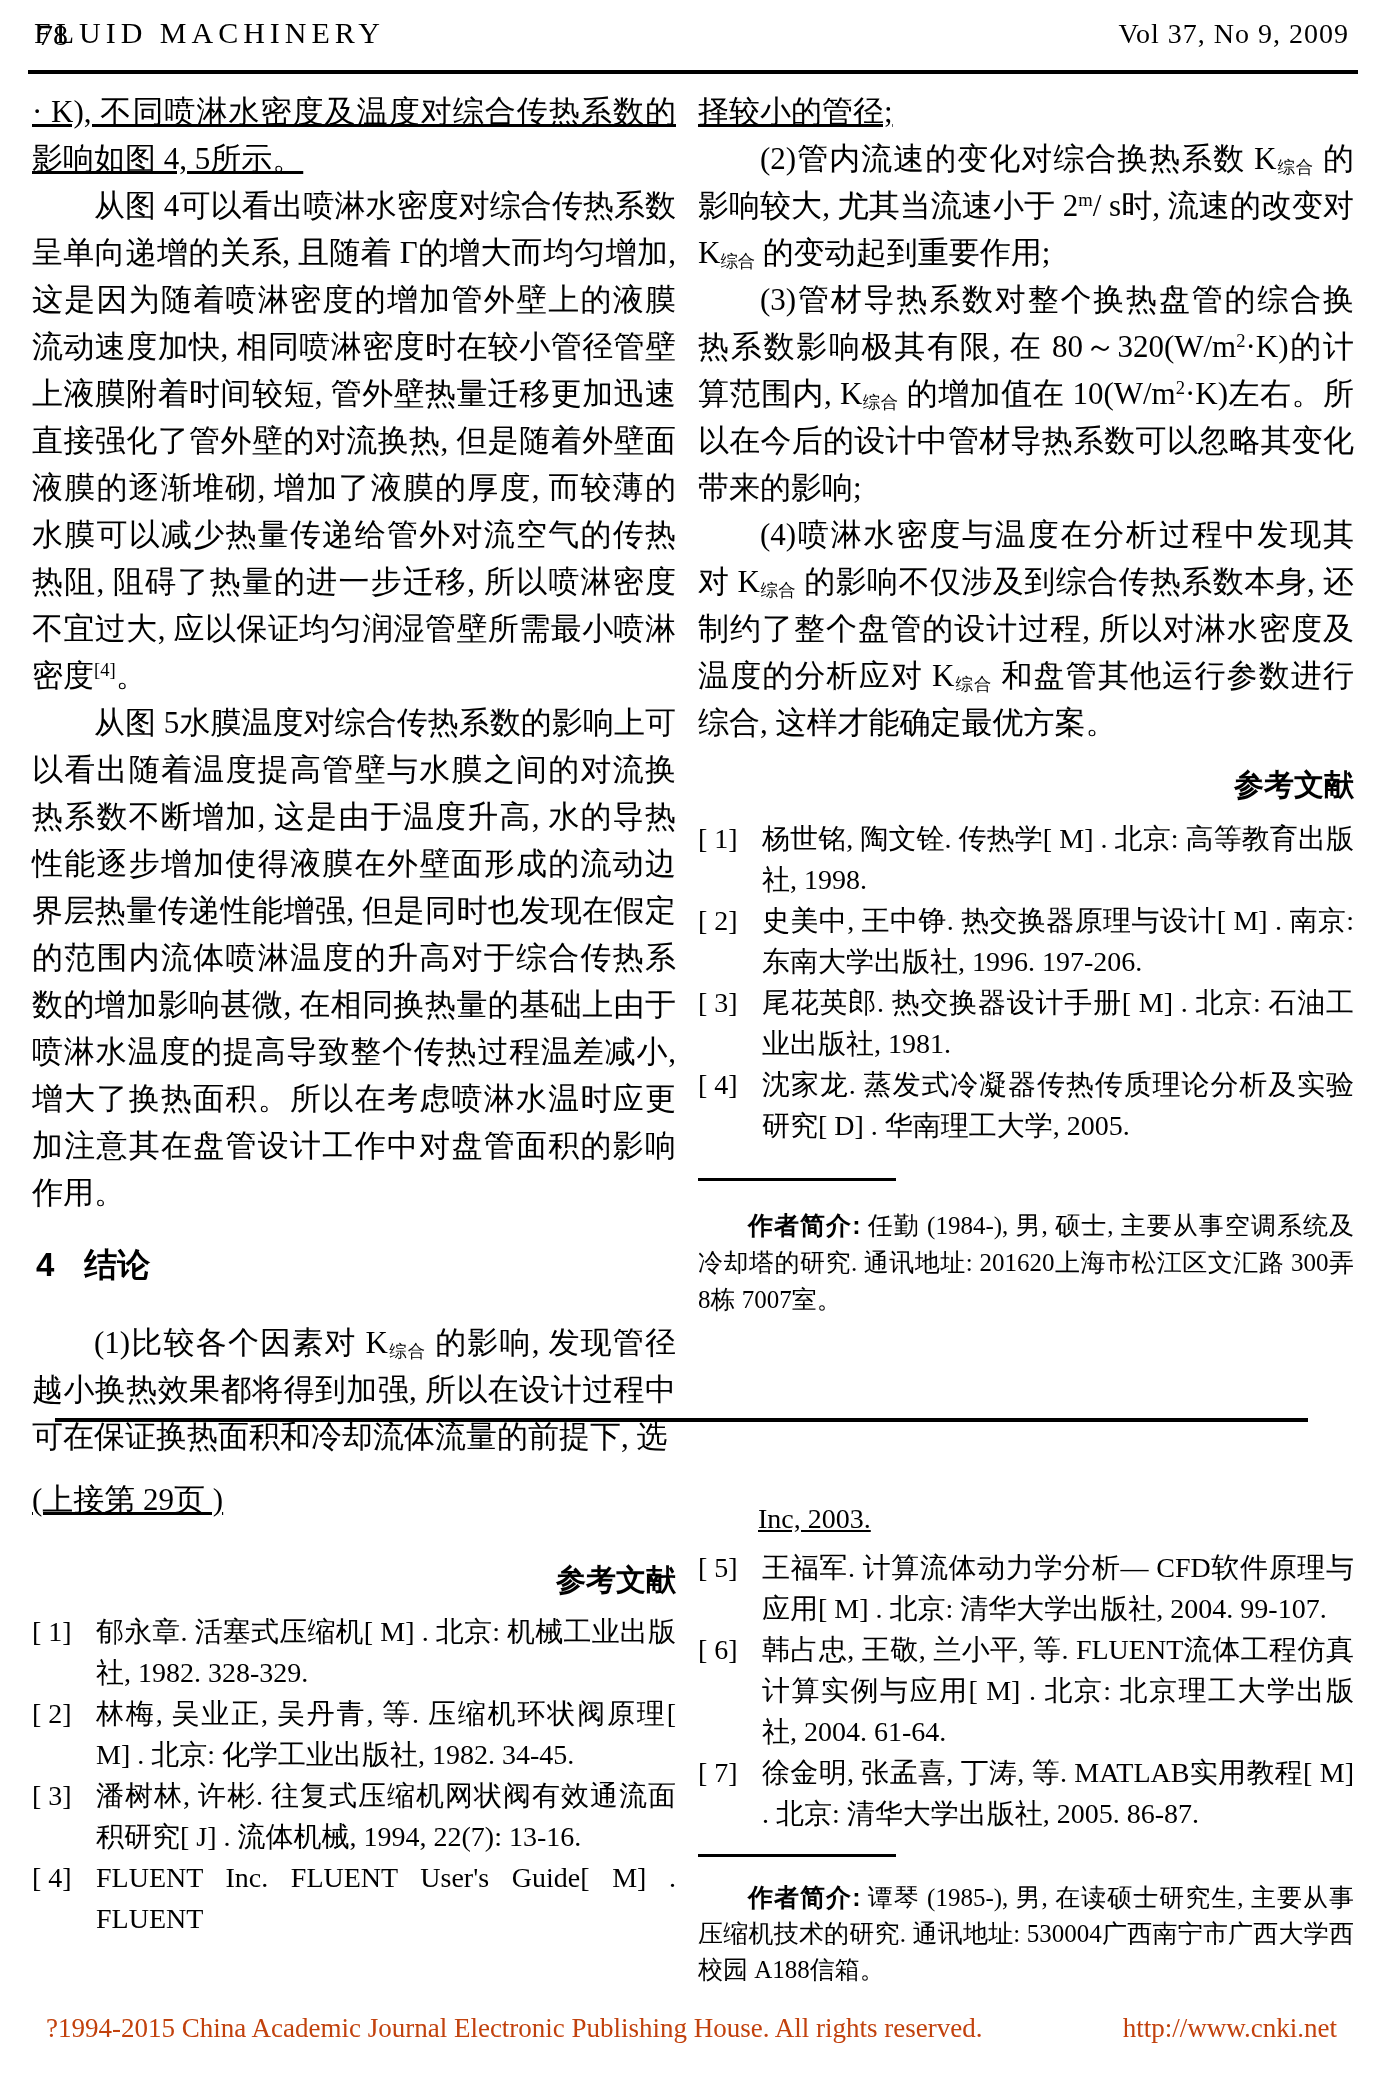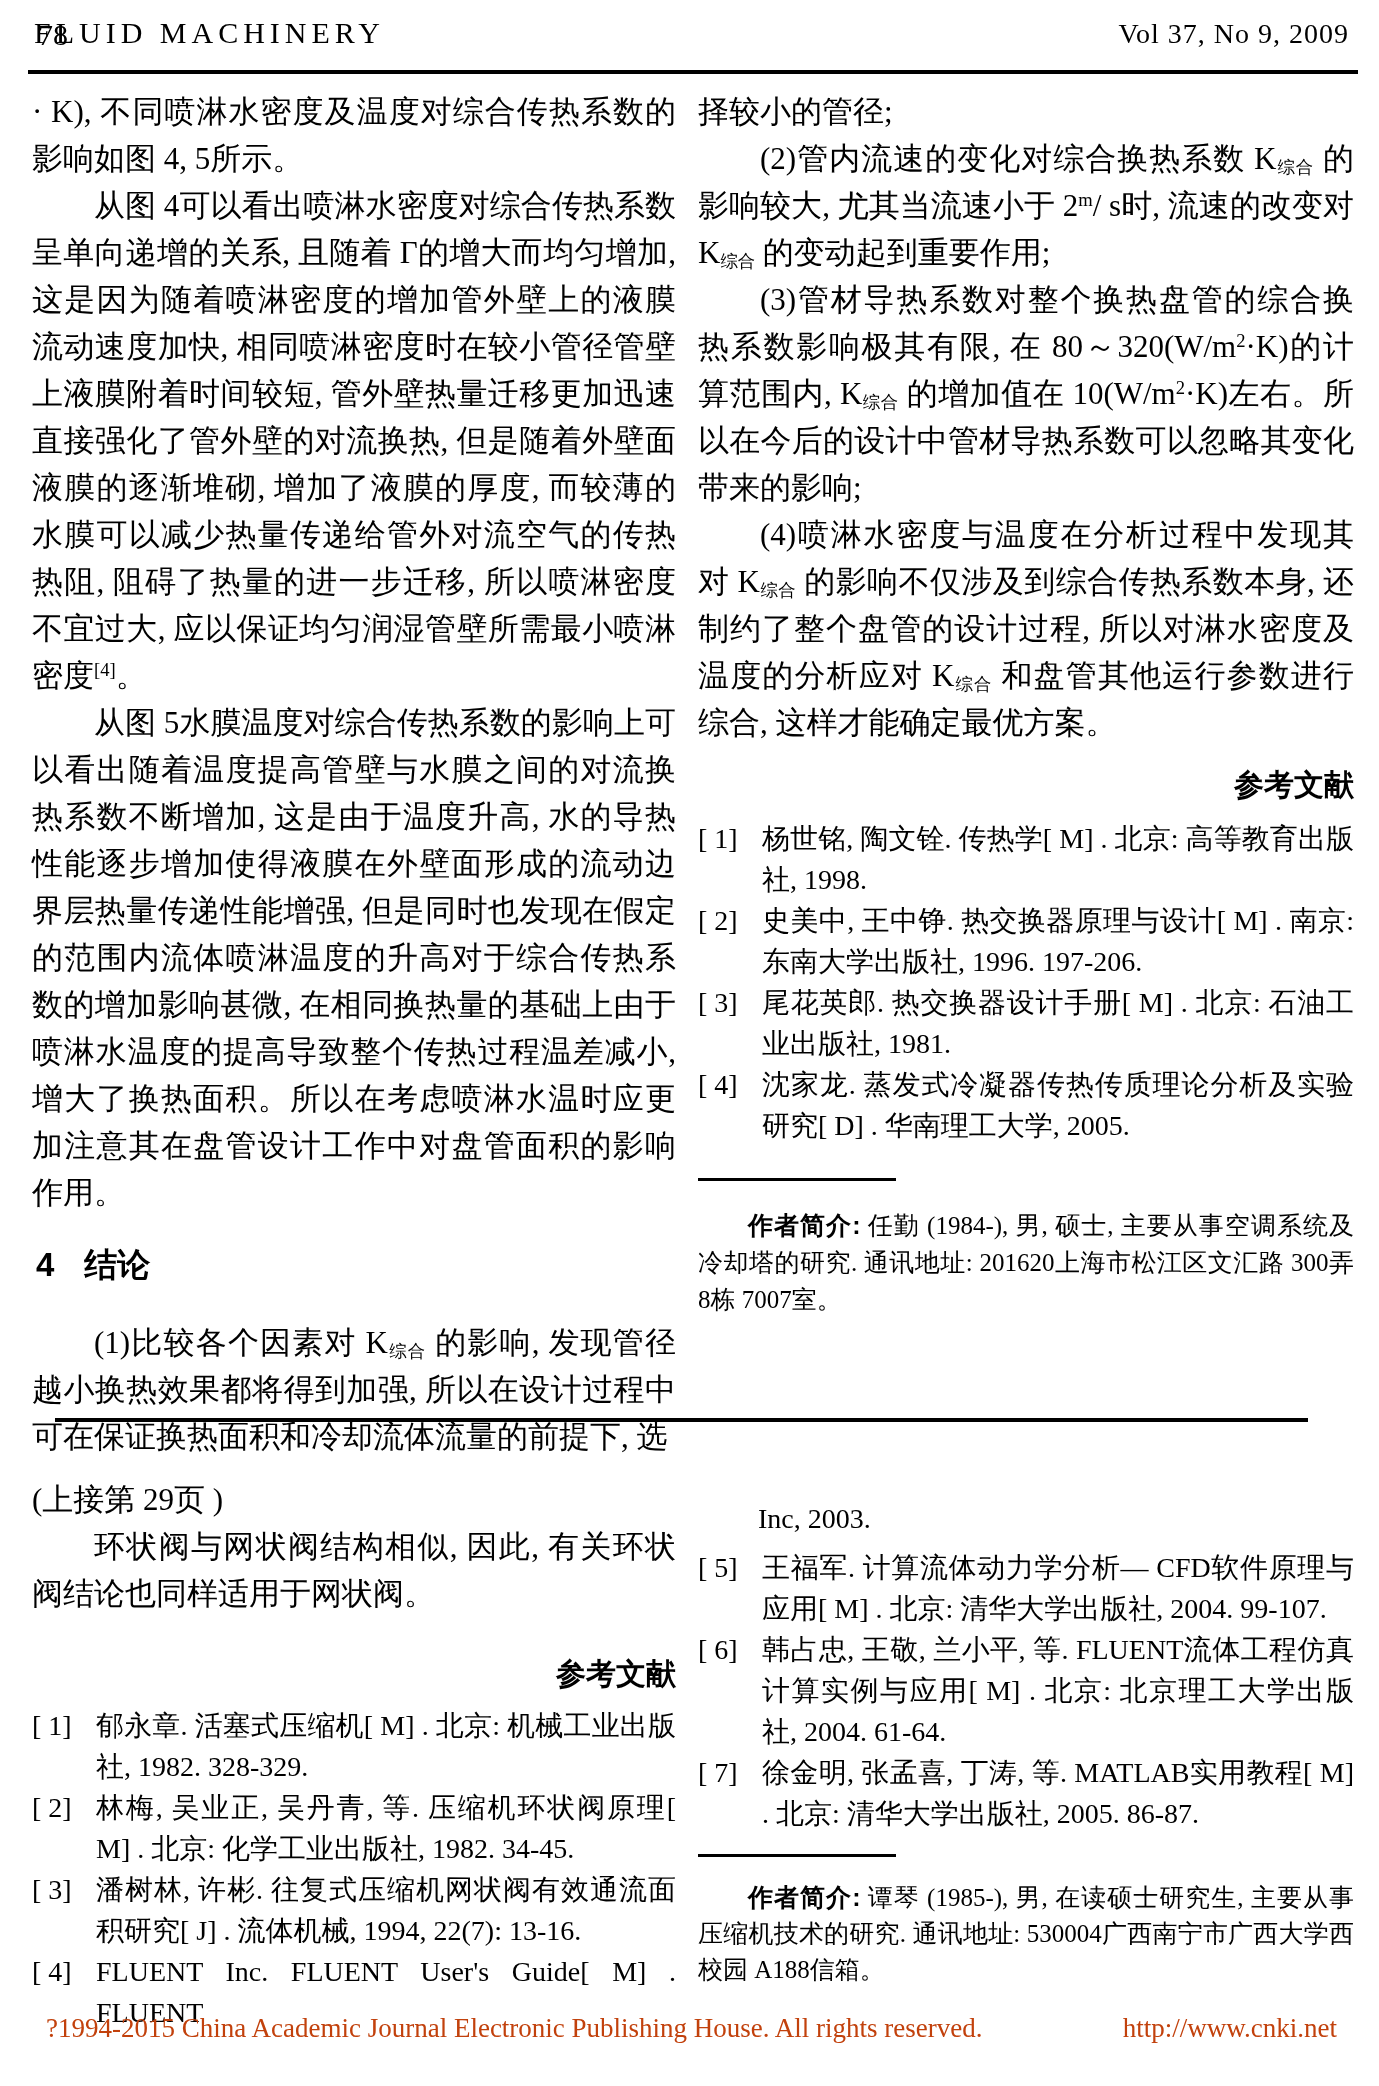--- a/index.html
+++ b/index.html
@@ -17,21 +17,21 @@
   .divider-rule{top:1418px;left:55px;width:1253px;height:4px;}
 
   
   .col{position:absolute;width:644px;}
   .main-left{top:88px;left:32px;}
   .main-right{top:88px;left:698px;width:656px;}
   .bot-left{top:1452px;left:32px;}
   .bot-right{top:1452px;left:698px;width:656px;}
 
   p.body{margin:0;font-size:31px;line-height:47px;text-align:justify;text-indent:2em;}
-  p.noindent{text-indent:0;}
+  p.noindent{text-indent:0;text-decoration:underline;}
   sup{font-size:0.6em;vertical-align:0.55em;line-height:0;}
   sub{font-size:0.56em;vertical-align:-0.22em;line-height:0;}
 
   h2.sec{margin:32px 0 0 4px;font-family:"Liberation Sans","DejaVu Sans",sans-serif;
          font-size:33px;font-weight:bold;line-height:1;}
   h2.sec .sec-no{margin-right:30px;}
   h2.sec + p.body{margin-top:38px;}
 
   h3.refs-title{margin:24px 0 0 2px;font-family:"Liberation Sans","DejaVu Sans",sans-serif;
                 font-size:30px;font-weight:bold;line-height:1;text-align:right;}
@@ -102,21 +102,20 @@
         </div>
     </div>
     <div class="bio-rule"></div>
     <p class="bio"><span class="bio-label">作者简介:</span><span> 任勤 (1984-), 男, 硕士, 主要从事空调系统及冷却塔的研究. 通讯地址: 201620上海市松江区文汇路 300弄 8栋 7007室。</span></p>
   </section>
 
   <div class="rule divider-rule"></div>
 
   <section class="col bot-left">
     <p class="body noindent cont-note">(上接第 29页 )</p>
-    <p class="body">环状阀与网状阀结构相似, 因此, 有关环状阀结论也同样适用于网状阀。</p>
     <h3 class="refs-title">参考文献</h3>
     <div class="refs">
       <div class="ref">
           <span class="ref-num">[ 1]</span>
           <span class="ref-text">郁永章. 活塞式压缩机[ M] . 北京: 机械工业出版社, 1982. 328-329.</span>
         </div>
       <div class="ref">
           <span class="ref-num">[ 2]</span>
           <span class="ref-text">林梅, 吴业正, 吴丹青, 等. 压缩机环状阀原理[ M] . 北京: 化学工业出版社, 1982. 34-45.</span>
         </div>

